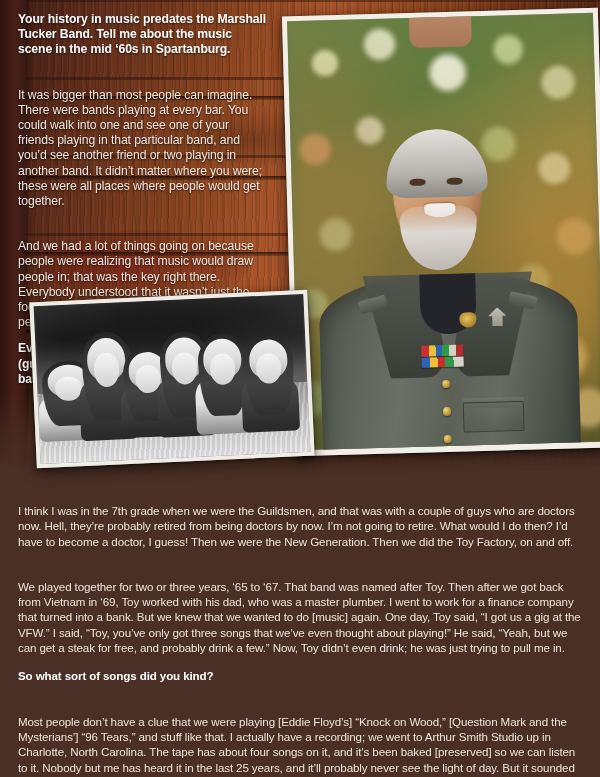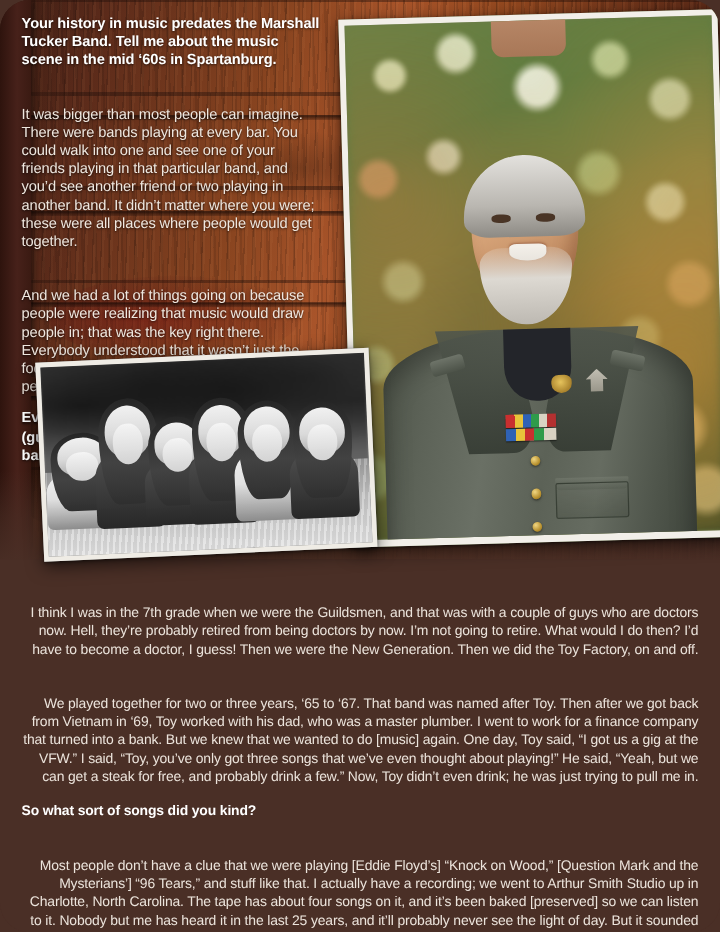--- a/index.html
+++ b/index.html
@@ -10,21 +10,20 @@
     position:relative;
     overflow:hidden;
   }
 
   
   #page {
     position:absolute; inset:0;
     width:600px; height:777px;
     background:#4a2f26;
     overflow:hidden;
-    border-radius:25px;
   }
 
   
   .wood-bg {
     position:absolute;
     left:0; top:0; width:600px; height:470px;
     background:
       
       linear-gradient(90deg,
         rgba(40,18,12,.92) 0px, rgba(62,30,20,.85) 14px,
@@ -115,21 +114,21 @@
     font-size:11.6px;
     line-height:15.3px;
     letter-spacing:-0.12px;
     color:#ece4dc;
   }
   .col-lower p.q {
     color:#ffffff;
     font-weight:bold;
     text-shadow:none;
   }
-  .col-lower p.a { text-shadow:none;text-align:right; }
+  .col-lower p.a { text-shadow:none; }
   .blk { margin-bottom:13px; }
   .blk:last-child { margin-bottom:0; }
 
   
   .photo {
     position:absolute;
     overflow:hidden;
     box-shadow:0 4px 14px rgba(0,0,0,.62), 0 1px 3px rgba(0,0,0,.5);
   }
 

